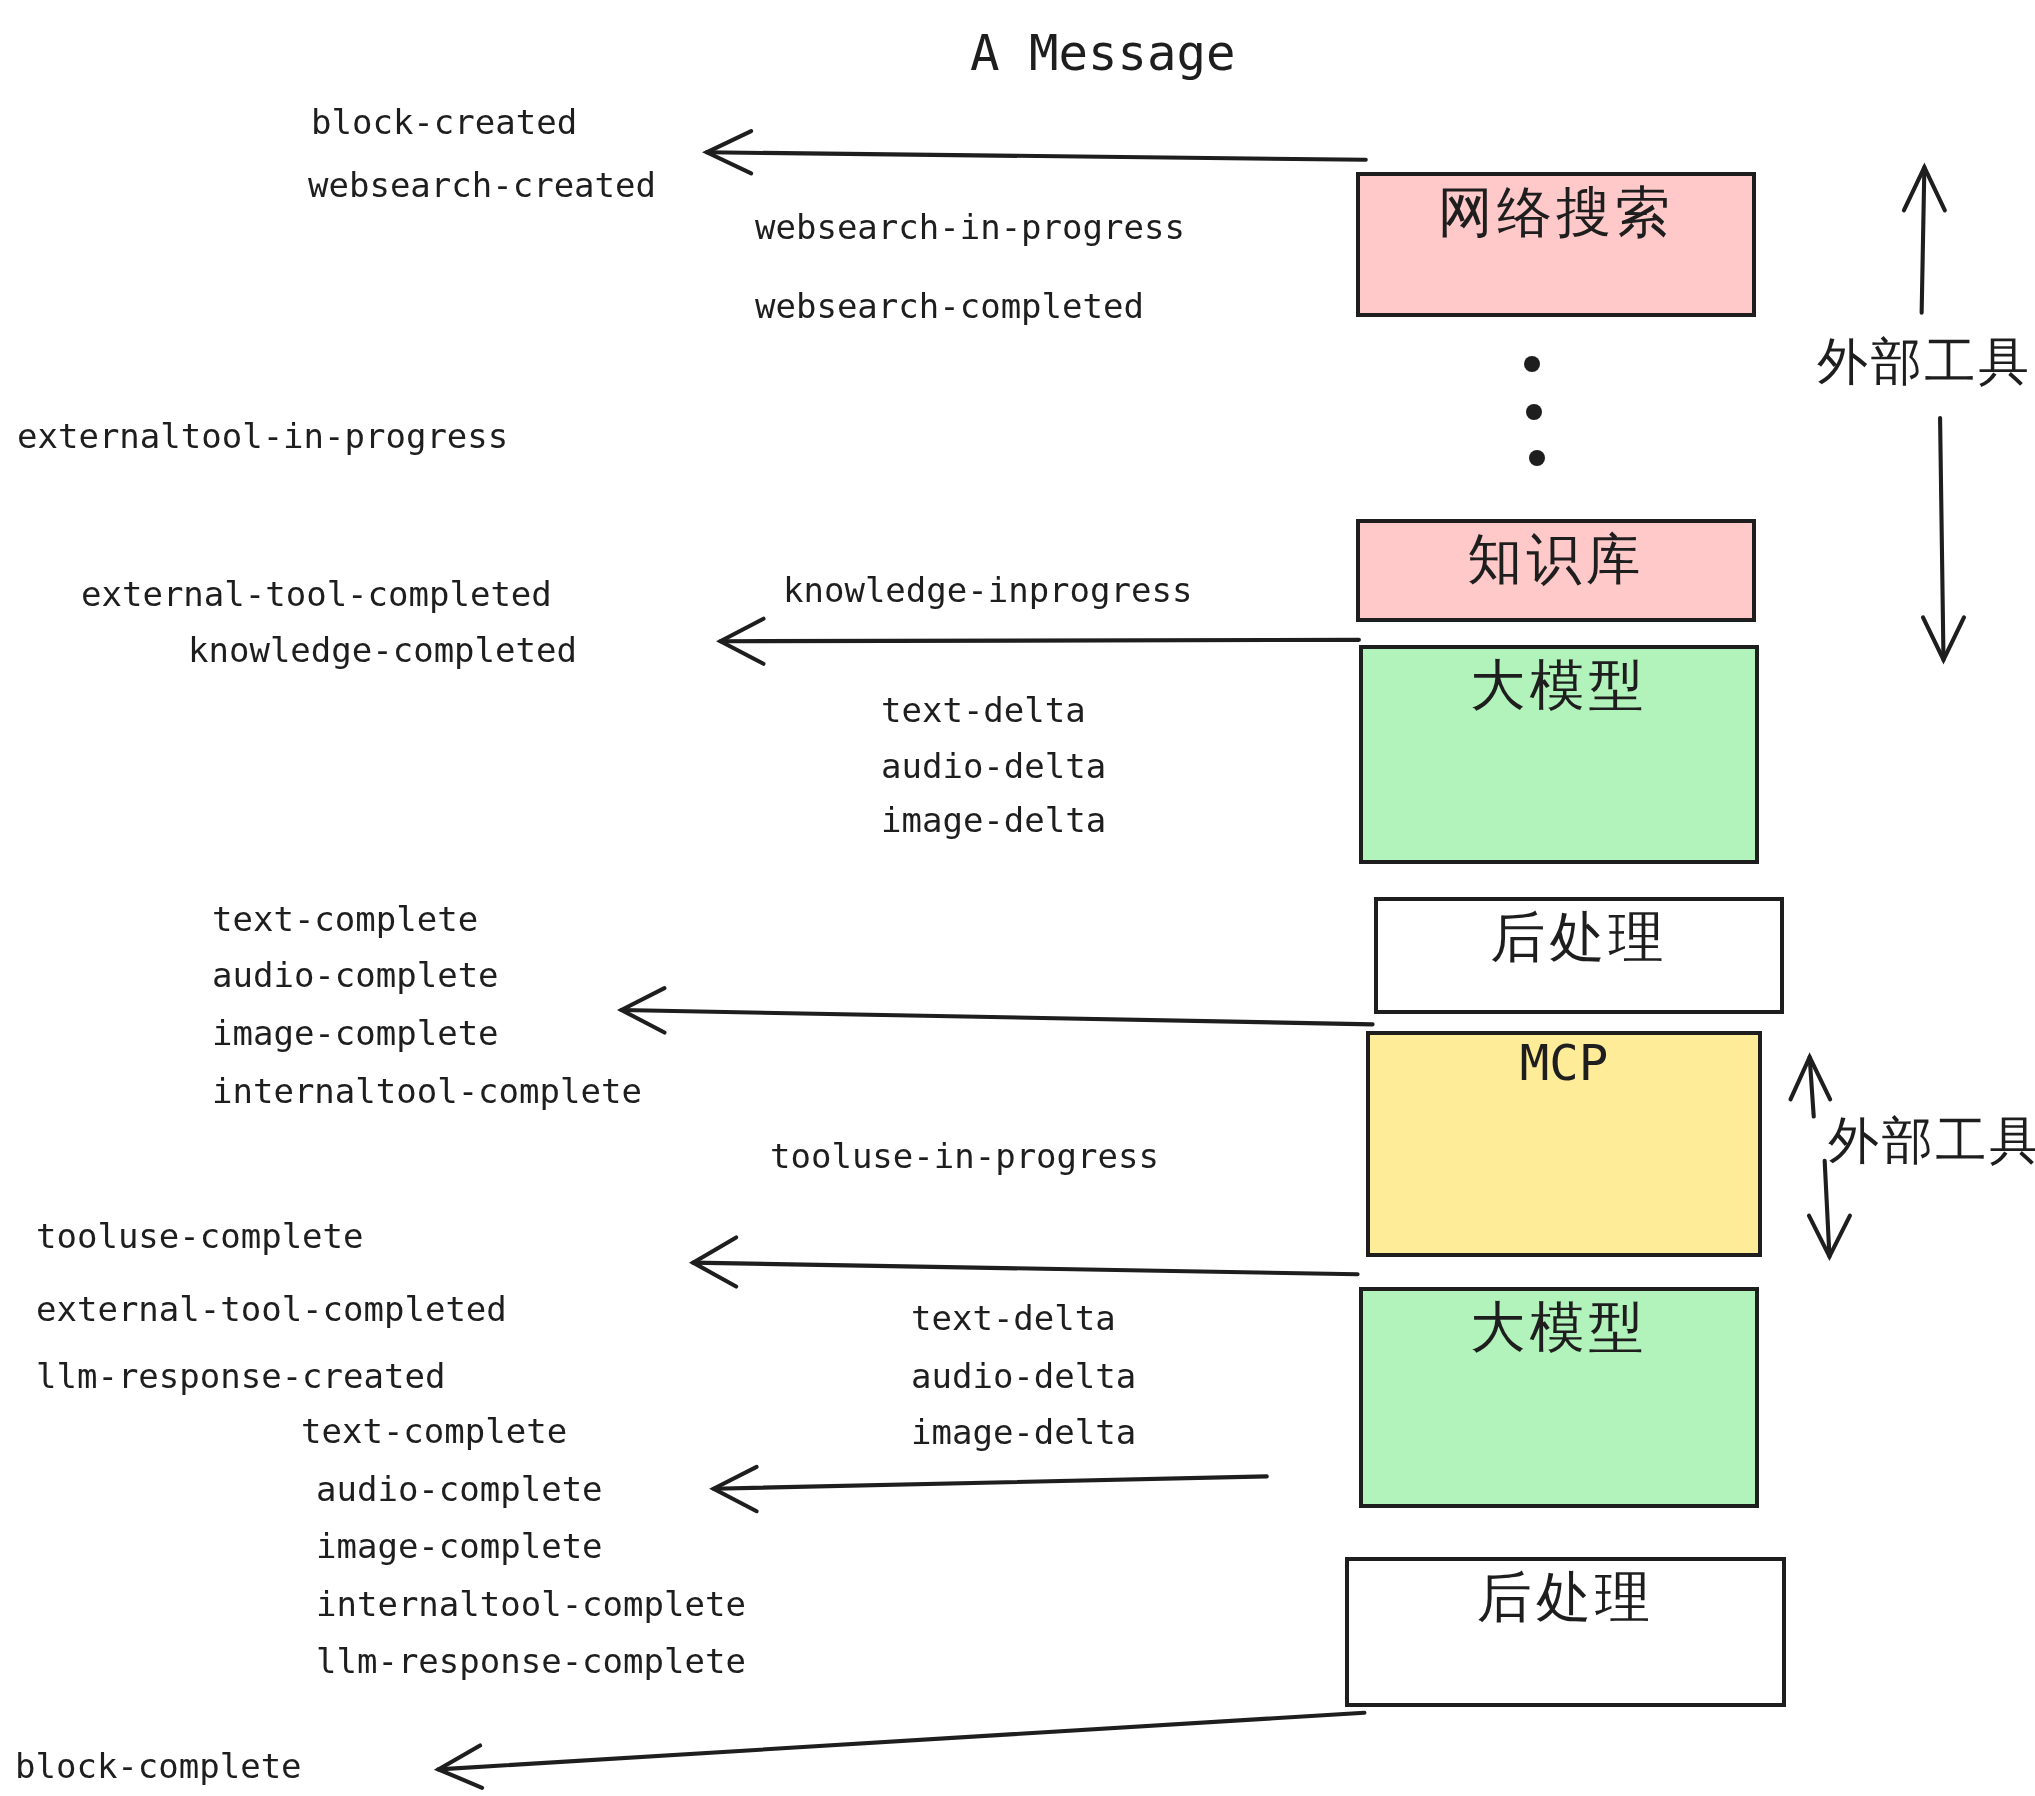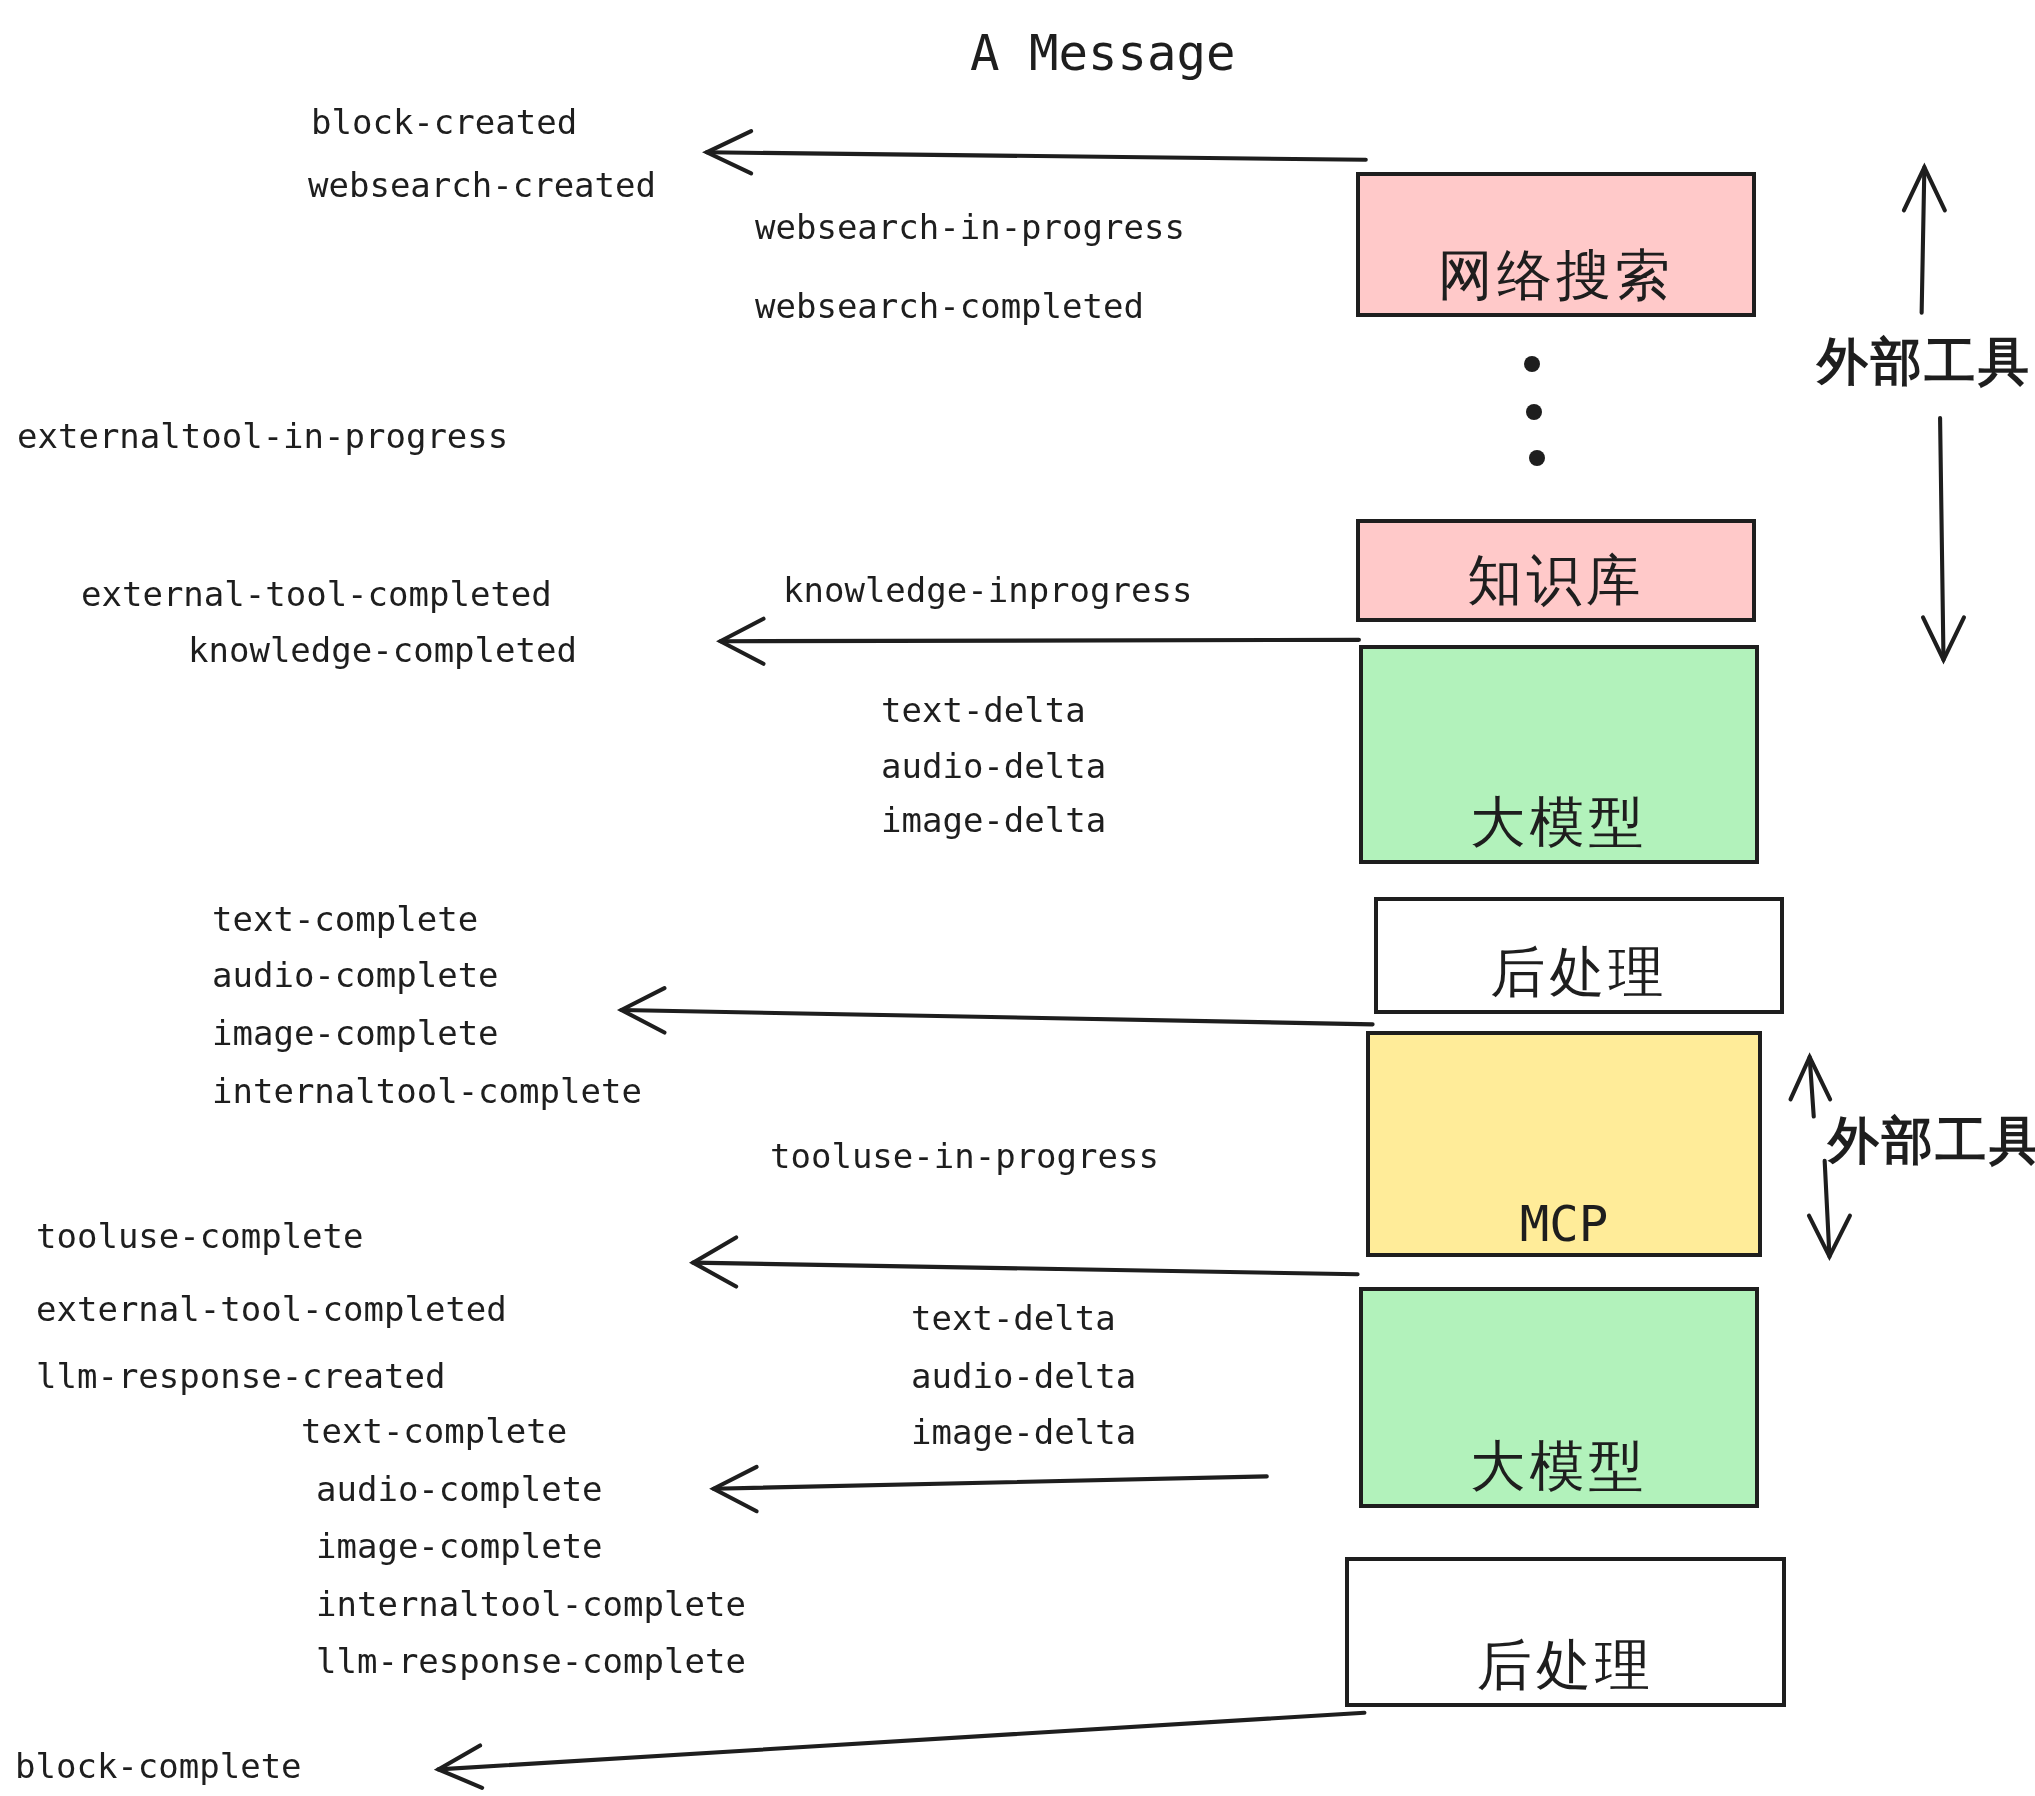--- a/index.html
+++ b/index.html
@@ -20,21 +20,21 @@
   }
   .title{
     position:absolute;
     font-size:49px;
     white-space:nowrap;
     transform:translateY(-50%);
   }
   .box{
     position:absolute;
     border:4.8px solid #1e1e1e;
-    display:flex;align-items:flex-end;justify-content:center;
+    display:flex;align-items:flex-start;justify-content:center;
     box-sizing:border-box;
   }
   .box .cn{
     font-family:"DejaVu Sans", sans-serif;
     font-size:55px;
     color:#1e1e1e;
     letter-spacing:4.1px;
   }
   .box .mono{
     font-family:"DejaVu Sans Mono", monospace;
@@ -42,21 +42,20 @@
     color:#1e1e1e;
   }
   .side-label{
     position:absolute;
     font-family:"DejaVu Sans", sans-serif;
     font-size:51px;
     white-space:nowrap;
     transform:translateY(-50%);
     color:#1e1e1e;
     letter-spacing:2.7px;
-    font-weight:bold;
   }
   .dot{
     position:absolute;
     width:16.4px;height:16.4px;border-radius:50%;
     background:#1e1e1e;
   }
   svg.arrows{position:absolute;left:0;top:0;pointer-events:none;}
 </style>
 </head>
 <body>

